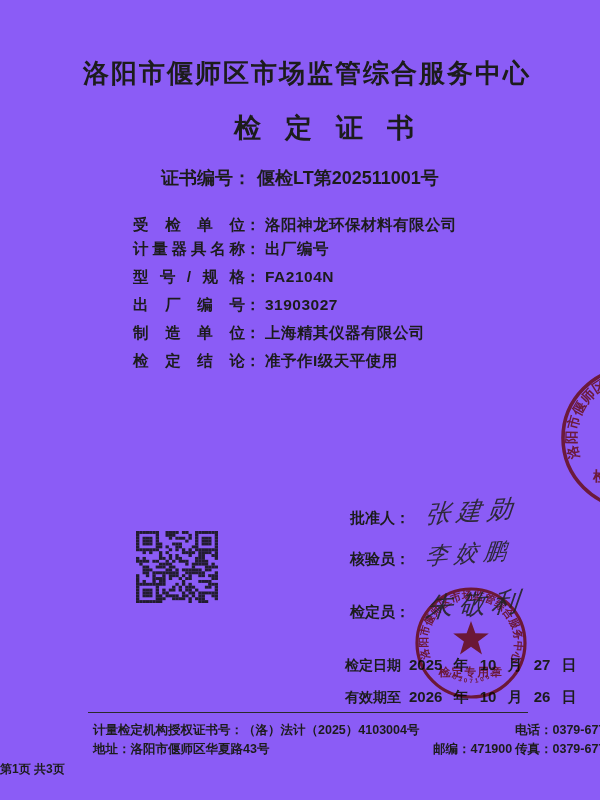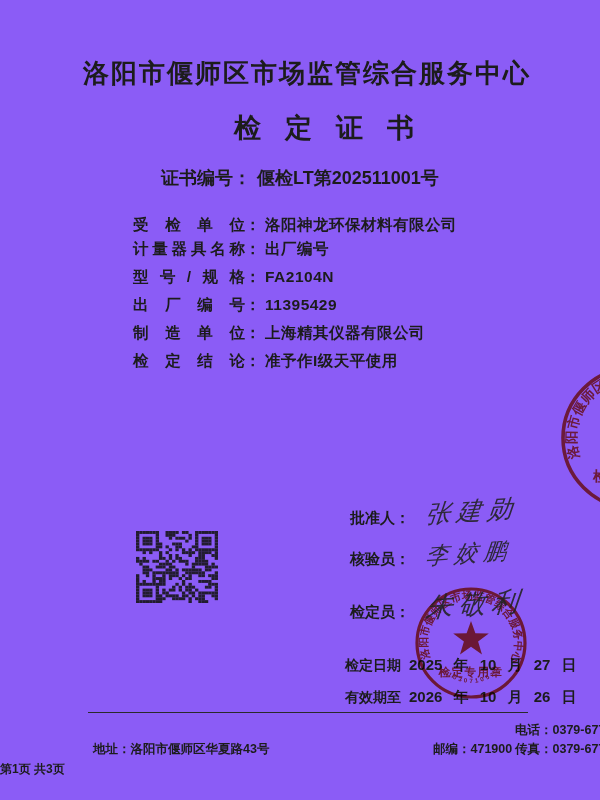--- a/index.html
+++ b/index.html
@@ -73,21 +73,21 @@
     <div class="frow">
       <span class="flabel">受检单位</span><span class="fcolon">：</span><span class="fvalue">洛阳神龙环保材料有限公司</span>
     </div>
     <div class="frow">
       <span class="flabel">计量器具名称</span><span class="fcolon">：</span><span class="fvalue">出厂编号</span>
     </div>
     <div class="frow">
       <span class="flabel">型号/规格</span><span class="fcolon">：</span><span class="fvalue">FA2104N</span>
     </div>
     <div class="frow">
-      <span class="flabel">出厂编号</span><span class="fcolon">：</span><span class="fvalue">11395429</span>
+      <span class="flabel">出厂编号</span><span class="fcolon">：</span><span class="fvalue">31903027</span>
     </div>
     <div class="frow">
       <span class="flabel">制造单位</span><span class="fcolon">：</span><span class="fvalue">上海精其仪器有限公司</span>
     </div>
     <div class="frow">
       <span class="flabel">检定结论</span><span class="fcolon">：</span><span class="fvalue">准予作I级天平使用</span>
     </div>
   </div>
 
   <div class="sigrow" style="top:498px">
@@ -433,20 +433,21 @@
 
   <div class="drow" style="top:656px">
     <span class="dlabel">检定日期</span><span class="dval">2025 年 10 月 27 日</span>
   </div>
   <div class="drow" style="top:688px">
     <span class="dlabel">有效期至</span><span class="dval">2026 年 10 月 26 日</span>
   </div>
 
   <div class="rule"></div>
   <div class="fline f1">
+    <span>计量检定机构授权证书号：（洛）法计（2025）4103004号</span>
     <span class="fp">电话：0379-67779310</span>
   </div>
   <div class="fline f2">
     <span>地址：洛阳市偃师区华夏路43号</span>
     <span class="fpost">邮编：471900</span>
     <span class="fp">传真：0379-67779310</span>
   </div>
   <div class="page-num">第1页 共3页</div>
 
   <svg class="seal seal-main" viewBox="0 0 120 120">

